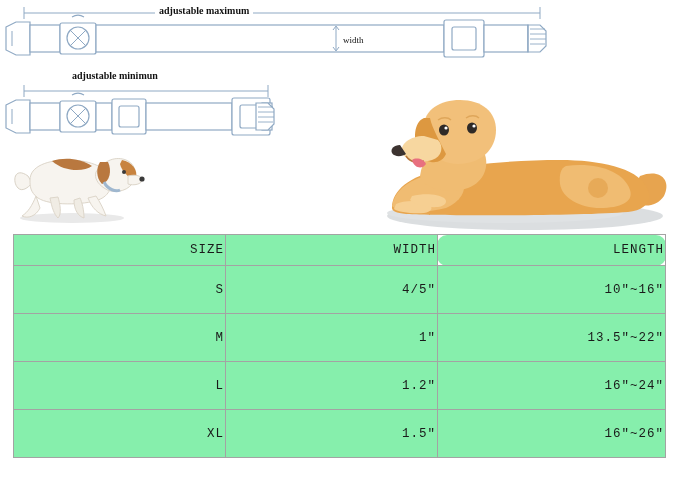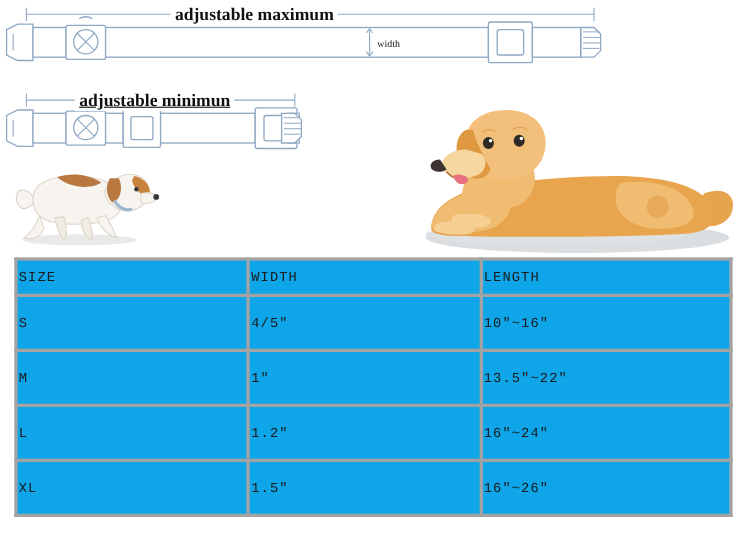--- a/index.html
+++ b/index.html
@@ -19,28 +19,28 @@
     left: 0; top: 0;
     width: 679px;
     height: 485px;
   }
 
   
   .diagram-label {
     position: absolute;
     font-family: "Liberation Serif", serif;
     font-weight: bold;
-    font-size: 16px;
+    font-size: 10px;
     color: #111;
     background: #ffffff;
     padding: 0 4px;
     white-space: nowrap;
   }
   #label-max { left: 155px; top: 5px; }
-  #label-min { left: 68px; top: 83px; text-decoration: underline; }
+  #label-min { left: 68px; top: 70px; }
   .width-label {
     position: absolute;
     font-family: "Liberation Serif", serif;
     font-size: 9px;
     color: #111;
     background: #ffffff;
     padding: 0 2px;
     white-space: nowrap;
   }
   #label-width { left: 341px; top: 35px; }
@@ -48,38 +48,38 @@
   
   #size-table {
     position: absolute;
     left: 13px;
     top: 234px;
     width: 653px;
     border-collapse: collapse;
     table-layout: fixed;
   }
   #size-table td, #size-table th {
-    border: 3px solid #a3a3a3;
-    background: #0ea5e9;
+    border: 1px solid #a3a3a3;
+    background: #86efac;
     height: 45px;
-    text-align: left;
+    text-align: right;
     vertical-align: middle;
     font-family: "Liberation Mono", monospace;
     font-size: 12.5px;
     color: #1a1a1a;
     font-weight: normal;
     letter-spacing: 1px;
   }
   #size-table th {
     height: 28px;
     font-size: 12.5px;
   }
   .col-size { width: 32.5%; }
   .col-width { width: 32.5%; }
-  .col-length { width: 35%; }
+  .col-length { width: 35%; border-radius: 10px; }
 </style>
 </head>
 <body>
 
 <svg id="canvas" viewBox="0 0 679 485">
 
   <g stroke="#8fa9c4" fill="none" stroke-width="1.2">
 
     <path d="M6 27 L16 22 L30 22 L30 55 L16 55 L6 50 Z" fill="#ffffff"></path>
     <path d="M12 31 L12 46" stroke-width="1"></path>

